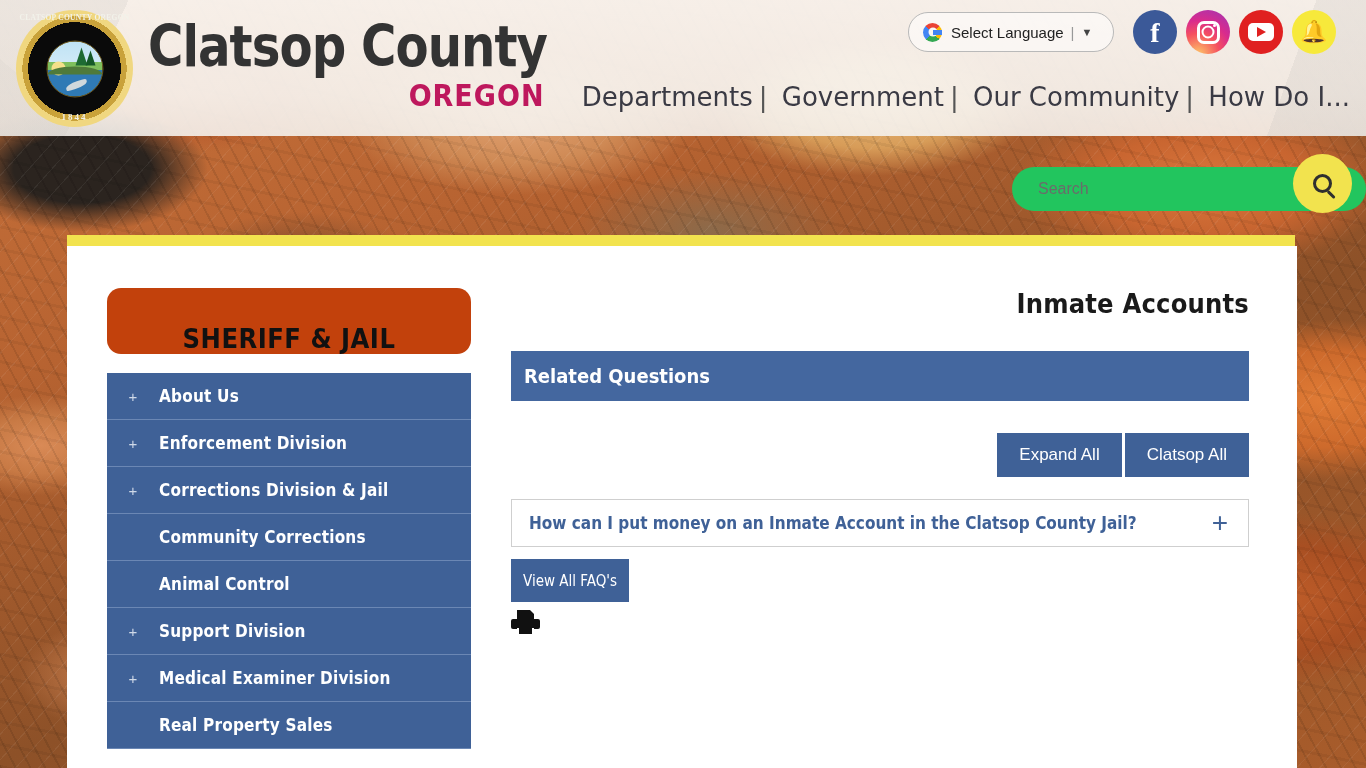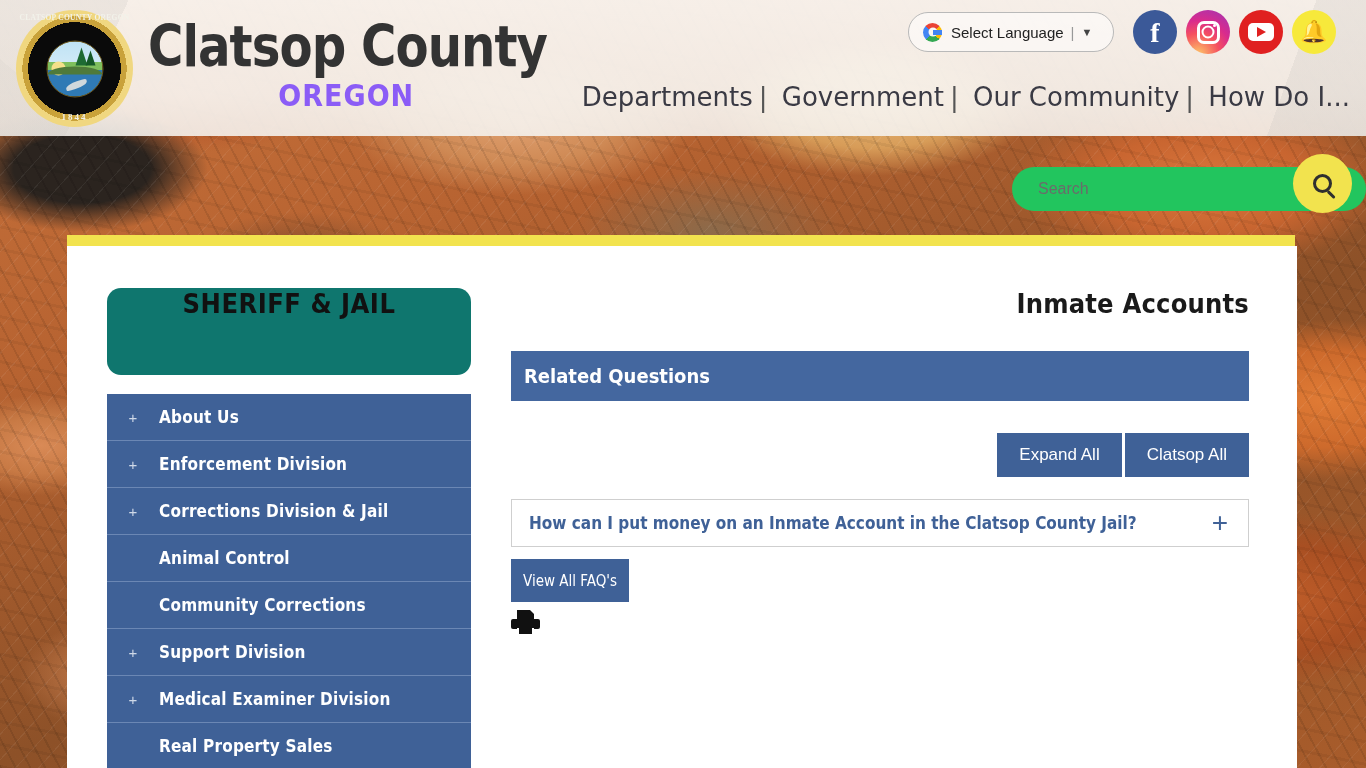--- a/index.html
+++ b/index.html
@@ -86,22 +86,22 @@
   .site-title {
     position: absolute; left: 148px; top: 18px;
     z-index: 6; line-height: 1;
   }
   .site-title .l1 {
     font-size: 57px; font-weight: bold; color: #333333;
     font-family: "DejaVu Sans Condensed", "Liberation Sans Narrow", "Liberation Sans", sans-serif;
     letter-spacing: -1px; transform: scaleX(.94); transform-origin: left center; display:block;
   }
   .site-title .l2 {
-    font-size: 30px; font-weight: bold; color: #8b5cf6; letter-spacing: 1px;
-    text-align: center; display: block; margin-top: 6px; padding-right: 28px;
+    font-size: 30px; font-weight: bold; color: #be185d; letter-spacing: 1px;
+    text-align: right; display: block; margin-top: 6px; padding-right: 28px;
     font-family: "DejaVu Sans Condensed", "Liberation Sans Narrow", "Liberation Sans", sans-serif;
   }
 
   
   .translate-box {
     position: absolute; left: 908px; top: 12px; width: 206px; height: 40px;
     border: 1px solid #b9b9b9; border-radius: 20px; background: rgba(255,255,255,.55);
     display: flex; align-items: center; padding: 0 14px; z-index: 7;
   }
   .g-logo {
@@ -166,22 +166,22 @@
     background:#f2e34e; z-index:4;
   }
   .content-panel {
     position:absolute; left:67px; top:246px; width:1230px; height:522px;
     background:#ffffff; z-index:4; overflow:hidden;
   }
 
   
   .sidebar { position:absolute; left:40px; top:42px; width:364px; }
   .dept-banner {
-    height:87px; background:#0f766e; border-radius:14px;
-    display:flex; align-items:flex-start; justify-content:center;
+    height:66px; background:#c2410c; border-radius:14px;
+    display:flex; align-items:flex-end; justify-content:center;
   }
   .dept-banner span {
     font-size:27px; font-weight:bold; color:#111; letter-spacing:.5px;
     font-family:"DejaVu Sans Condensed","Liberation Sans Narrow","Liberation Sans",sans-serif;
   }
   .nav-list { margin-top: 19px; }
   .nav-item {
     background:#3f6197; height:47px; display:flex; align-items:center;
     border-bottom:1px solid #6b87b4; cursor:pointer;
   }
@@ -313,25 +313,25 @@
       <div class="nav-item">
         <span class="nav-plus">+</span>
         <span class="nav-label">Enforcement Division</span>
       </div>
       <div class="nav-item">
         <span class="nav-plus">+</span>
         <span class="nav-label">Corrections Division &amp; Jail</span>
       </div>
       <div class="nav-item">
         <span class="nav-plus blank"></span>
+        <span class="nav-label">Community Corrections</span>
+      </div>
+      <div class="nav-item">
+        <span class="nav-plus blank"></span>
         <span class="nav-label">Animal Control</span>
-      </div>
-      <div class="nav-item">
-        <span class="nav-plus blank"></span>
-        <span class="nav-label">Community Corrections</span>
       </div>
       <div class="nav-item">
         <span class="nav-plus">+</span>
         <span class="nav-label">Support Division</span>
       </div>
       <div class="nav-item">
         <span class="nav-plus">+</span>
         <span class="nav-label">Medical Examiner Division</span>
       </div>
       <div class="nav-item">

